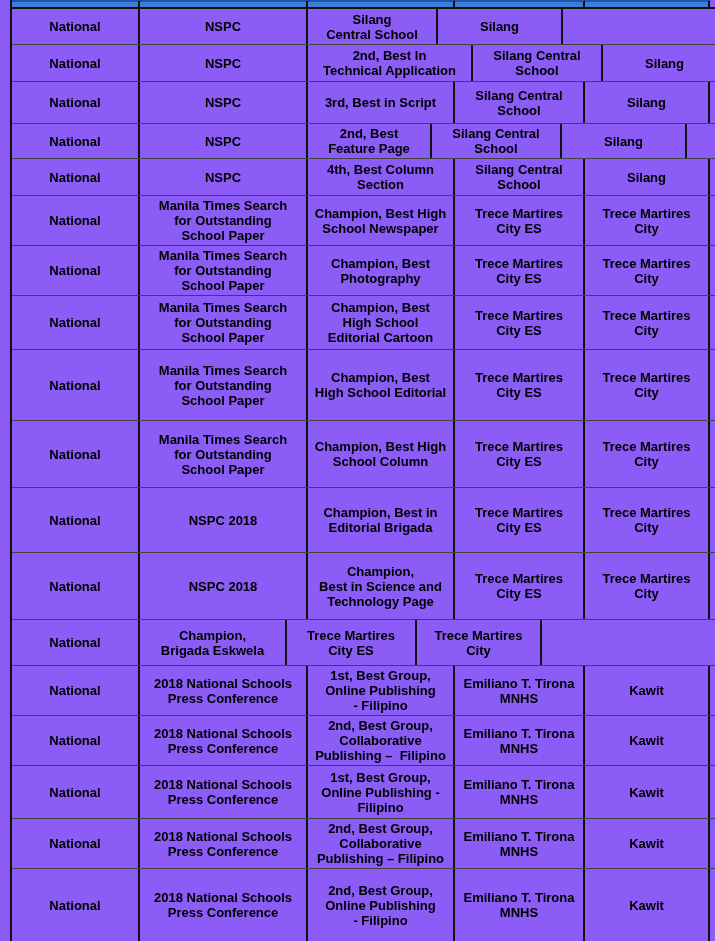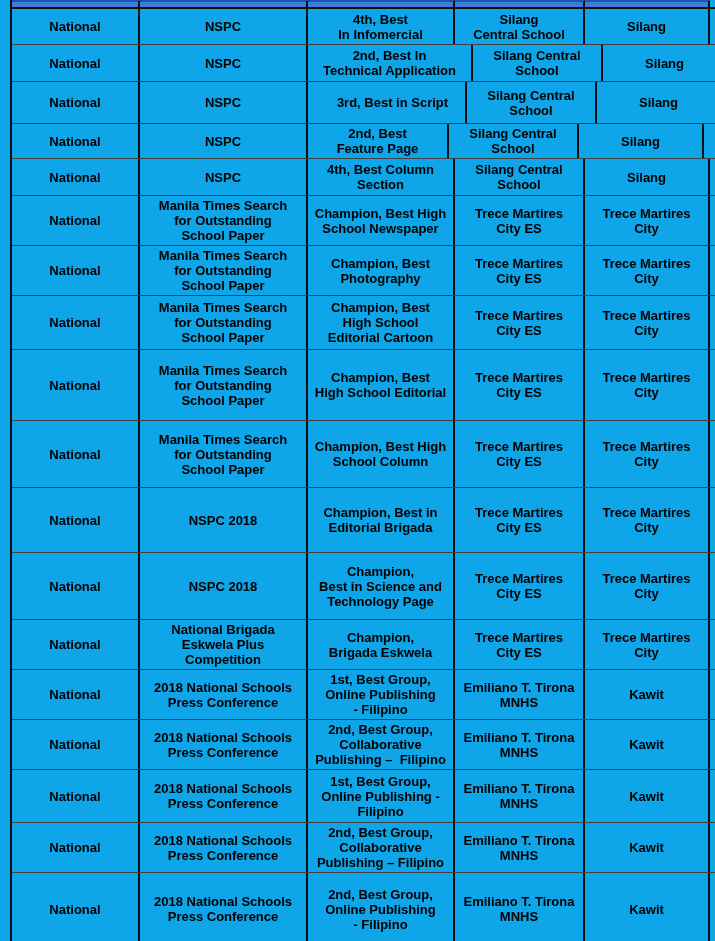--- a/index.html
+++ b/index.html
@@ -7,21 +7,21 @@
     width: 715px;
     height: 941px;
     background: #ffffff;
     overflow: hidden;
     font-family: "Liberation Sans", sans-serif;
   }
   .page {
     position: relative;
     width: 715px;
     height: 941px;
-    background: #0ea5e9;
+    background: #8b5cf6;
   }
   .awards-table {
     position: absolute;
     left: 10px;
     top: 0;
   }
   .header-strip {
     display: flex;
     border-left: 2px solid #111111;
   }
@@ -68,47 +68,45 @@
         <div class="strip-cell" style="width: 128px; background: rgb(62, 124, 216); border-top: 2px solid rgb(29, 85, 176);"></div>
         <div class="strip-cell" style="width: 168px; background: rgb(62, 124, 216); border-top: 2px solid rgb(29, 85, 176);"></div>
         <div class="strip-cell" style="width: 147px; background: rgb(62, 124, 216); border-top: 2px solid rgb(29, 85, 176);"></div>
         <div class="strip-cell" style="width: 130px; background: rgb(62, 124, 216); border-top: 2px solid rgb(29, 85, 176);"></div>
         <div class="strip-cell" style="width: 125px; background: rgb(62, 124, 216); border-top: 2px solid rgb(29, 85, 176);"></div>
       </div>
     <div class="table-body">
         <div class="row" style="min-height: 35px;">
           <div class="cell" style="width: 128px;">National</div>
           <div class="cell" style="width: 168px;">NSPC</div>
-          <div class="cell" style="width: 147px;">4th, Best
-In Infomercial</div>
           <div class="cell" style="width: 130px;">Silang
 Central School</div>
           <div class="cell" style="width: 125px;">Silang</div>
         </div>
         <div class="row" style="min-height: 36px;">
           <div class="cell" style="width: 128px;">National</div>
           <div class="cell" style="width: 168px;">NSPC</div>
           <div class="cell" style="width: 165px;">2nd, Best In
 Technical Application</div>
           <div class="cell" style="width: 130px;">Silang Central
 School</div>
           <div class="cell" style="width: 125px;">Silang</div>
         </div>
         <div class="row" style="min-height: 41px;">
           <div class="cell" style="width: 128px;">National</div>
           <div class="cell" style="width: 168px;">NSPC</div>
-          <div class="cell" style="width: 147px; margin-left: 12px;">3rd, Best in Script</div>
+          <div class="cell" style="width: 147px;">3rd, Best in Script</div>
           <div class="cell" style="width: 130px;">Silang Central
 School</div>
           <div class="cell" style="width: 125px;">Silang</div>
         </div>
         <div class="row" style="min-height: 32px;">
           <div class="cell" style="width: 128px;">National</div>
           <div class="cell" style="width: 168px;">NSPC</div>
-          <div class="cell" style="width: 141px;">2nd, Best
+          <div class="cell" style="width: 124px;">2nd, Best
 Feature Page</div>
           <div class="cell" style="width: 130px;">Silang Central
 School</div>
           <div class="cell" style="width: 125px;">Silang</div>
         </div>
         <div class="row" style="min-height: 36px;">
           <div class="cell" style="width: 128px;">National</div>
           <div class="cell" style="width: 168px;">NSPC</div>
           <div class="cell" style="width: 147px;">4th, Best Column
 Section</div>
@@ -193,23 +191,20 @@
           <div class="cell" style="width: 147px;">Champion,
 Best in Science and
 Technology Page</div>
           <div class="cell" style="width: 130px;">Trece Martires
 City ES</div>
           <div class="cell" style="width: 125px;">Trece Martires
 City</div>
         </div>
         <div class="row" style="min-height: 45px;">
           <div class="cell" style="width: 128px;">National</div>
-          <div class="cell" style="width: 168px;">National Brigada
-Eskwela Plus
-Competition</div>
           <div class="cell" style="width: 147px;">Champion,
 Brigada Eskwela</div>
           <div class="cell" style="width: 130px;">Trece Martires
 City ES</div>
           <div class="cell" style="width: 125px;">Trece Martires
 City</div>
         </div>
         <div class="row" style="min-height: 49px;">
           <div class="cell" style="width: 128px;">National</div>
           <div class="cell" style="width: 168px;">2018 National Schools

